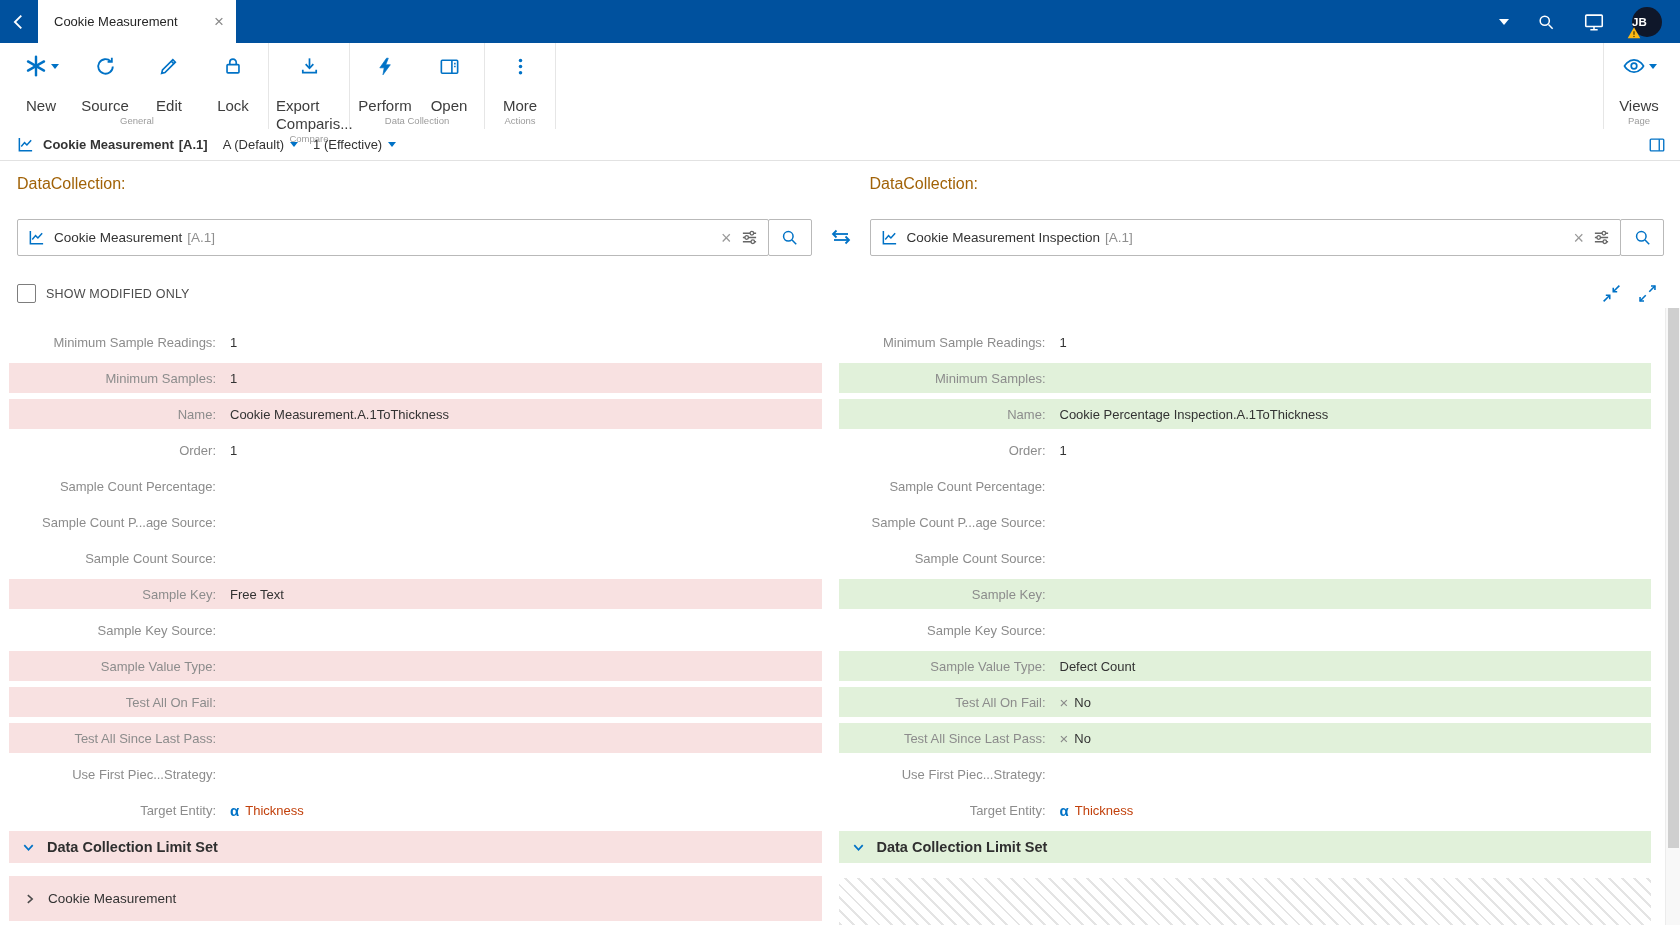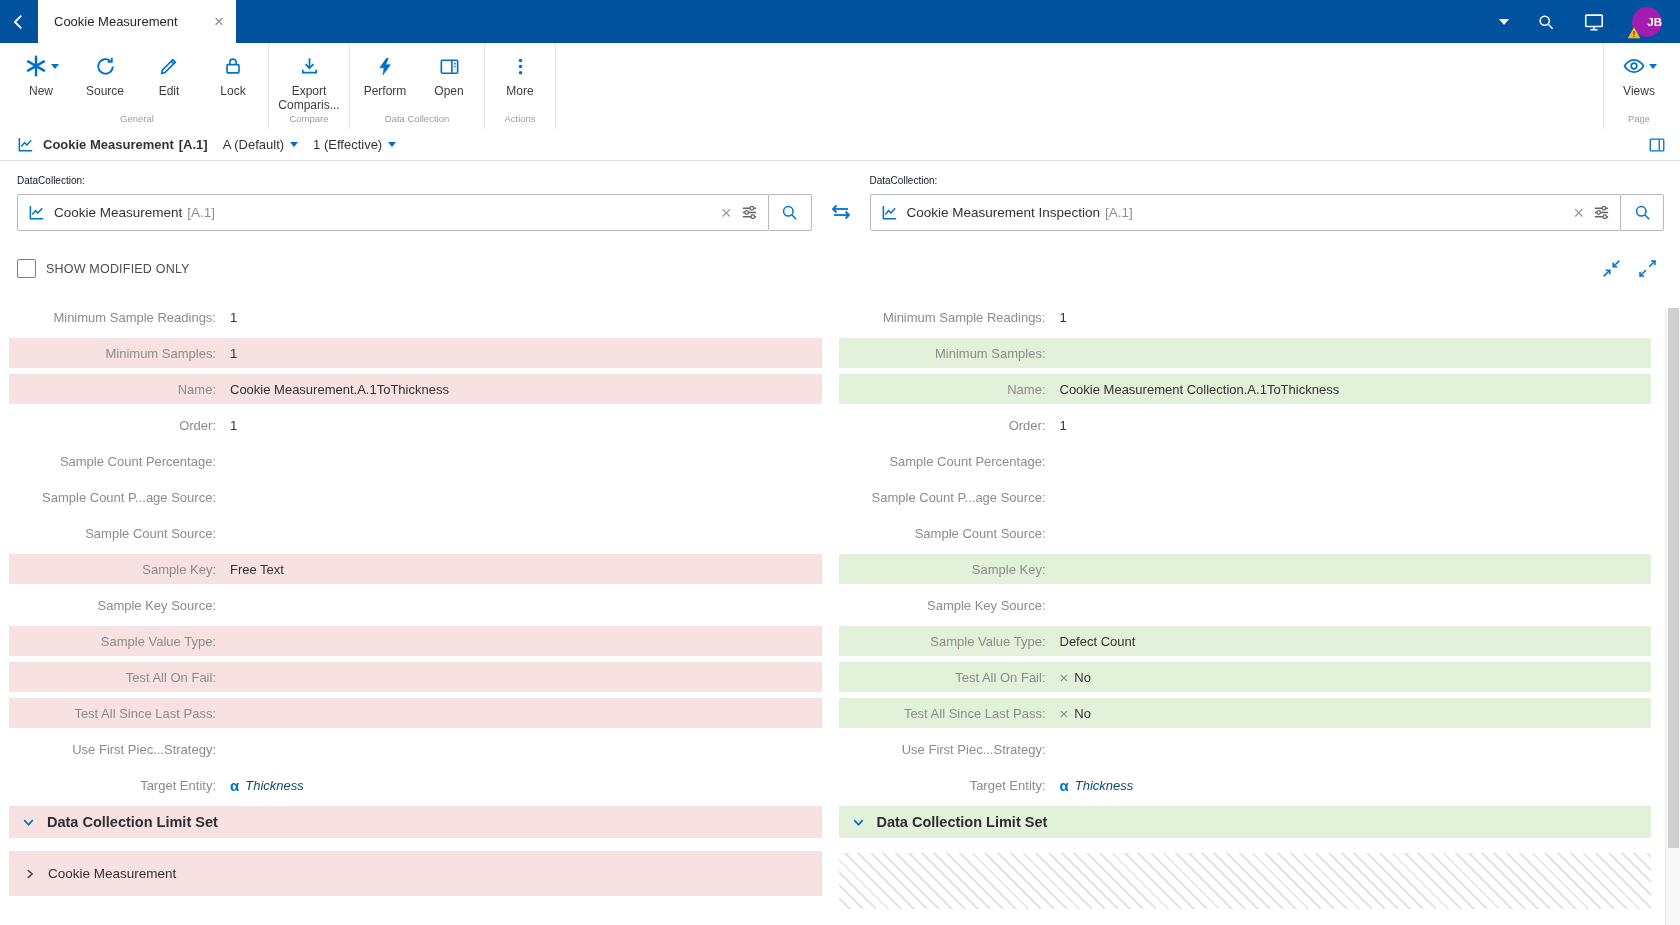--- a/index.html
+++ b/index.html
@@ -10,44 +10,44 @@
   }
   
   .topbar{height:43px;background:#00519E;display:flex;align-items:center;}
   .back-btn{width:38px;height:43px;display:flex;align-items:center;justify-content:center;cursor:pointer;}
   .tab{height:43px;background:#fff;display:flex;align-items:center;width:198px;padding:0 12px 0 16px;box-sizing:border-box;cursor:pointer;}
   .tab-title{font-size:13px;color:#262626;flex:1;white-space:nowrap;overflow:hidden;}
   .tab-close{color:#8a8a8a;font-size:17px;line-height:1;margin-left:8px;cursor:pointer;}
   .topbar-right{margin-left:auto;display:flex;align-items:center;gap:27px;padding-right:18px;}
   .caret-w{width:0;height:0;border-left:5px solid transparent;border-right:5px solid transparent;border-top:6px solid #fff;}
   .tb-ic{display:flex;align-items:center;cursor:pointer;}
-  .avatar{width:30px;height:30px;border-radius:50%;background:#a21caf;color:#fff;font-size:11.5px;font-weight:700;display:flex;align-items:center;justify-content:flex-end;position:relative;cursor:pointer;}
+  .avatar{width:30px;height:30px;border-radius:50%;background:#0f172a;color:#fff;font-size:11.5px;font-weight:700;display:flex;align-items:center;justify-content:flex-start;position:relative;cursor:pointer;}
   .avatar-warning{position:absolute;left:-5px;bottom:-3px;display:flex;}
   
   .ribbon{height:86px;display:flex;padding:0 6px;background:#fff;box-sizing:border-box;}
   .rgroup{display:flex;flex-direction:column;border-right:1px solid #e6e6e6;padding:0 3px;}
   .rgroup.last{border-right:none;border-left:1px solid #e6e6e6;}
   .rbuttons{flex:1;display:flex;align-items:flex-start;padding-top:9px;}
   .rbtn{min-width:56px;padding:0 4px;display:flex;flex-direction:column;align-items:center;cursor:pointer;}
   .rbtn.wide{min-width:66px;}
   .rbtn-ic{height:28px;display:flex;align-items:center;gap:3px;}
-  .rbtn-label{font-size:12px;color:#3d3d3d;text-align:center;line-height:1.2;margin-top:4px;max-width:66px;}
+  .rbtn-label{font-size:15px;color:#3d3d3d;line-height:1.2;margin-top:17px;max-width:66px;}
   .rgroup-label{font-size:9.5px;color:#9c9c9c;text-align:center;padding:0 8px 5px;white-space:nowrap;}
   .rspacer{flex:1;}
   .caret-b{width:0;height:0;border-left:4px solid transparent;border-right:4px solid transparent;border-top:5px solid #0072C6;}
   
   .breadcrumb{height:31px;display:flex;align-items:center;gap:9px;padding:0 14px 0 17px;border-bottom:1px solid #e2e2e2;}
   .bc-title{font-size:13px;font-weight:700;color:#333;}
   .bc-tag{font-size:13px;font-weight:700;color:#333;margin-left:-4px;}
   .bc-item{display:flex;align-items:center;gap:6px;font-size:13px;color:#333;cursor:pointer;margin-left:6px;}
   .bc-panel-ic{margin-left:auto;display:flex;cursor:pointer;}
   
   .selectors{display:flex;padding:0 16px 0 17px;margin-top:14px;}
   .selector{flex:1;min-width:0;}
-  .sel-label{font-size:10px;color:#0f172a;margin-bottom:8px;}
+  .sel-label{font-size:16px;color:#a16207;margin-bottom:26px;}
   .sel-row{display:flex;height:37px;}
   .sel-input{flex:1;display:flex;align-items:center;gap:9px;border:1px solid #b9b9b9;border-radius:2px;padding:0 10px;background:#fff;min-width:0;}
   .sel-text{font-size:13.5px;color:#333;white-space:nowrap;}
   .sel-tag{font-size:13.5px;color:#8f8f8f;margin-left:-4px;}
   .sel-clear{margin-left:auto;color:#9a9a9a;font-size:18px;line-height:1;cursor:pointer;}
   .sel-filter{cursor:pointer;display:flex;}
   .sel-search{width:42px;margin-left:-1px;border:1px solid #b9b9b9;border-radius:2px;display:flex;align-items:center;justify-content:center;cursor:pointer;background:#fff;}
   .swap-col{width:58px;display:flex;align-items:flex-end;justify-content:center;padding-bottom:7px;cursor:pointer;}
   
   .filter-row{display:flex;align-items:center;margin-top:27px;padding:0 20px 0 17px;}
@@ -57,21 +57,21 @@
   .filter-icons > span{display:flex;cursor:pointer;}
   
   .compare{display:flex;gap:17px;padding:0 29px 0 9px;margin-top:23px;}
   .panel{flex:1;min-width:0;}
   .crow{display:flex;align-items:center;height:30px;margin-bottom:6px;}
   .lbl{width:207px;flex:none;text-align:right;font-size:13px;color:#8c8c8c;padding-right:7px;white-space:nowrap;}
   .val{font-size:13px;color:#333;padding-left:7px;display:flex;align-items:center;gap:6px;white-space:nowrap;}
   .panel-l .crow.m{background:#F8E1E1;}
   .panel-r .crow.m{background:#E1F1DA;}
   .entity-ic{color:#0072C6;font-size:15px;font-weight:700;line-height:1;}
-  .link{color:#0c4a6e;text-decoration:none;cursor:pointer;font-style:italic;}
+  .link{color:#c2410c;text-decoration:none;cursor:pointer;}
   .cross-ic{color:#8a8a8a;font-size:15px;line-height:1;}
   .sect{display:flex;align-items:center;gap:11px;height:32px;margin-top:2px;padding-left:12px;font-size:14.5px;font-weight:700;color:#2f2f2f;cursor:pointer;}
   .panel-l .sect{background:#F8E1E1;}
   .panel-r .sect{background:#E1F1DA;}
   .citem{display:flex;align-items:center;gap:11px;height:45px;margin-top:13px;padding-left:14px;font-size:13.5px;color:#333;background:#F8E1E1;cursor:pointer;}
   .hatch{height:56px;margin-top:15px;background:repeating-linear-gradient(45deg,#fff 0,#fff 7px,#e4e4e4 7px,#e4e4e4 9px);}
   
   .scrollbar{position:absolute;top:308px;right:0;bottom:0;width:15px;background:#f8f8f8;border-left:1px solid #ececec;box-sizing:border-box;}
   .scroll-thumb{position:absolute;top:0;left:2px;width:11px;height:540px;background:#cfcfcf;cursor:pointer;}
 </style>
@@ -468,21 +468,21 @@
     <div class="crow">
       <span class="lbl">Minimum Sample Readings:</span>
       <span class="val">1</span>
     </div>
     <div class="crow m">
       <span class="lbl">Minimum Samples:</span>
       <span class="val"></span>
     </div>
     <div class="crow m">
       <span class="lbl">Name:</span>
-      <span class="val">Cookie Measurement Collection.A.1ToThickness</span>
+      <span class="val">Cookie Percentage Inspection.A.1ToThickness</span>
     </div>
     <div class="crow">
       <span class="lbl">Order:</span>
       <span class="val">1</span>
     </div>
     <div class="crow">
       <span class="lbl">Sample Count Percentage:</span>
       <span class="val"></span>
     </div>
     <div class="crow">

